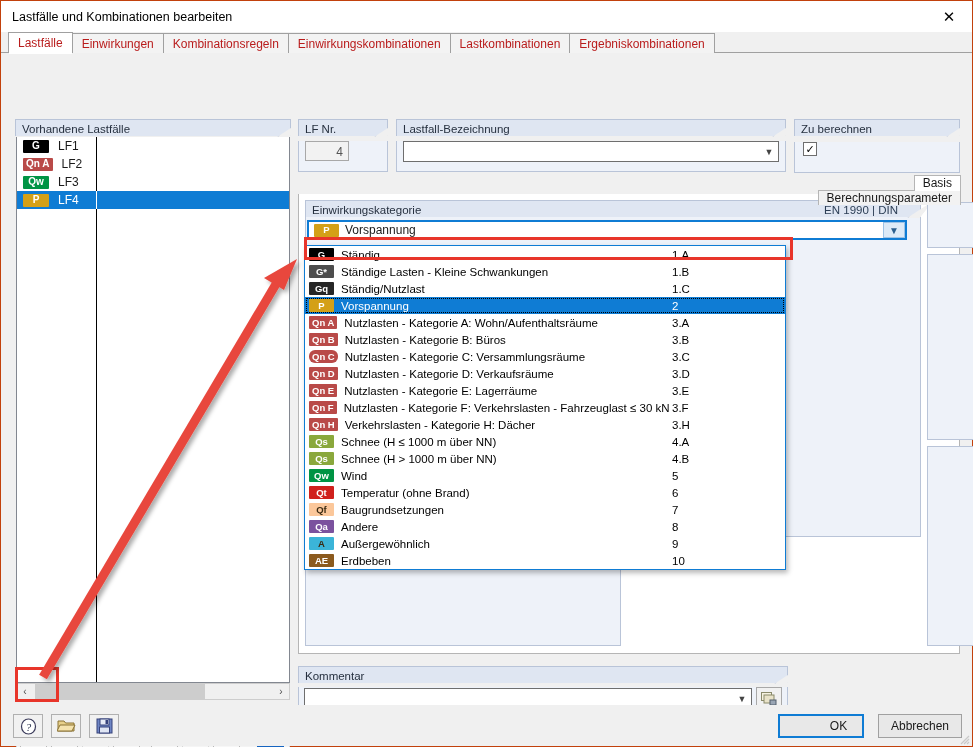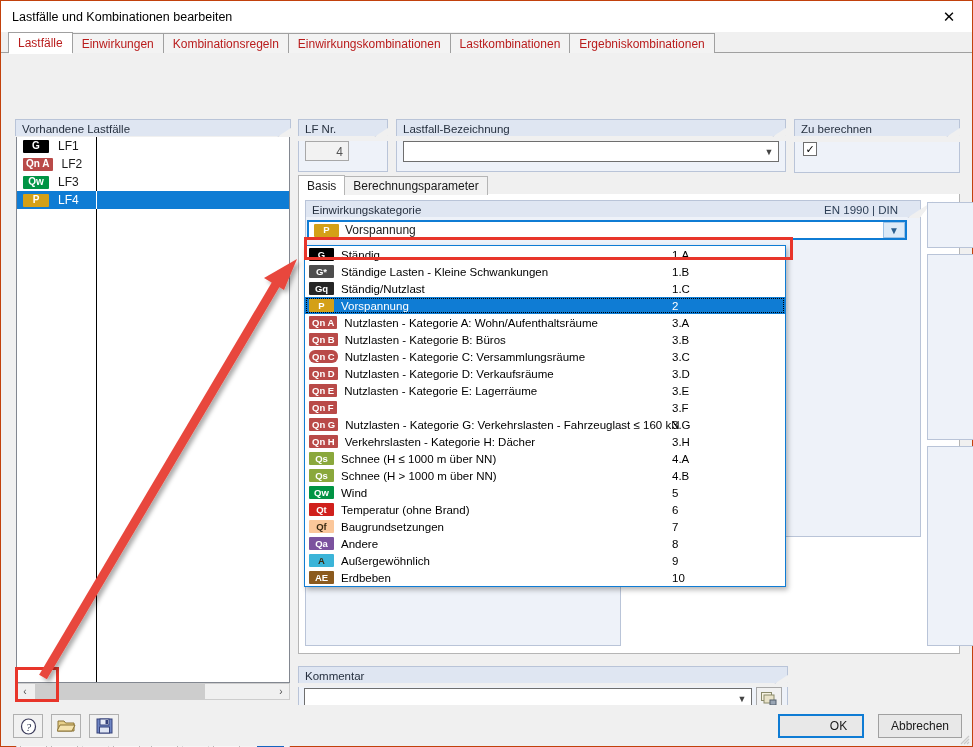--- a/index.html
+++ b/index.html
@@ -142,21 +142,21 @@
   #zb-group { left:793px; top:66px; width:166px; }
   #zb-check {
     margin:6px 8px; width:14px; height:14px; background:#fff;
     border:1px solid #6e6e6e; display:flex; align-items:center; justify-content:center;
     font-size:11px; color:#000; line-height:1;
   }
 
   
   #inner-tabs {
     position:absolute; left:297px; top:122px; width:662px; height:20px;
-    display:flex; align-items:flex-end;
+    display:flex; align-items:flex-end;flex-direction:column;
   }
   #inner-tabs::after{
     content:""; position:absolute; left:0; right:0; bottom:0; height:1px; background:#b5b5b5;
   }
   .itab {
     height:19px; padding:0 8px; display:flex; align-items:center;
     font-size:12px; border:1px solid #b5b5b5; border-bottom:none;
     background:#f2f2f2; margin-right:-1px; position:relative; z-index:1; cursor:default;
   }
   .itab.active{ background:#fff; height:20px; z-index:3;}
@@ -504,26 +504,22 @@
           <span class="dd-label">Nutzlasten - Kategorie D: Verkaufsräume</span>
           <span class="dd-code">3.D</span>
         </div>
         <div class="dd-row">
           <span class="dd-badge" style="background: rgb(185, 74, 72);">Qn E</span>
           <span class="dd-label">Nutzlasten - Kategorie E: Lagerräume</span>
           <span class="dd-code">3.E</span>
         </div>
         <div class="dd-row">
           <span class="dd-badge" style="background: rgb(185, 74, 72);">Qn F</span>
+          <span class="dd-label">Nutzlasten - Kategorie F: Verkehrslasten - Fahrzeuglast ≤ 30 kN</span>
           <span class="dd-code">3.F</span>
-        </div>
-        <div class="dd-row">
-          <span class="dd-badge" style="background: rgb(185, 74, 72);">Qn G</span>
-          <span class="dd-label">Nutzlasten - Kategorie G: Verkehrslasten - Fahrzeuglast ≤ 160 kN</span>
-          <span class="dd-code">3.G</span>
         </div>
         <div class="dd-row">
           <span class="dd-badge" style="background: rgb(185, 74, 72);">Qn H</span>
           <span class="dd-label">Verkehrslasten - Kategorie H: Dächer</span>
           <span class="dd-code">3.H</span>
         </div>
         <div class="dd-row">
           <span class="dd-badge" style="background: rgb(138, 168, 60);">Qs</span>
           <span class="dd-label">Schnee (H ≤ 1000 m über NN)</span>
           <span class="dd-code">4.A</span>

